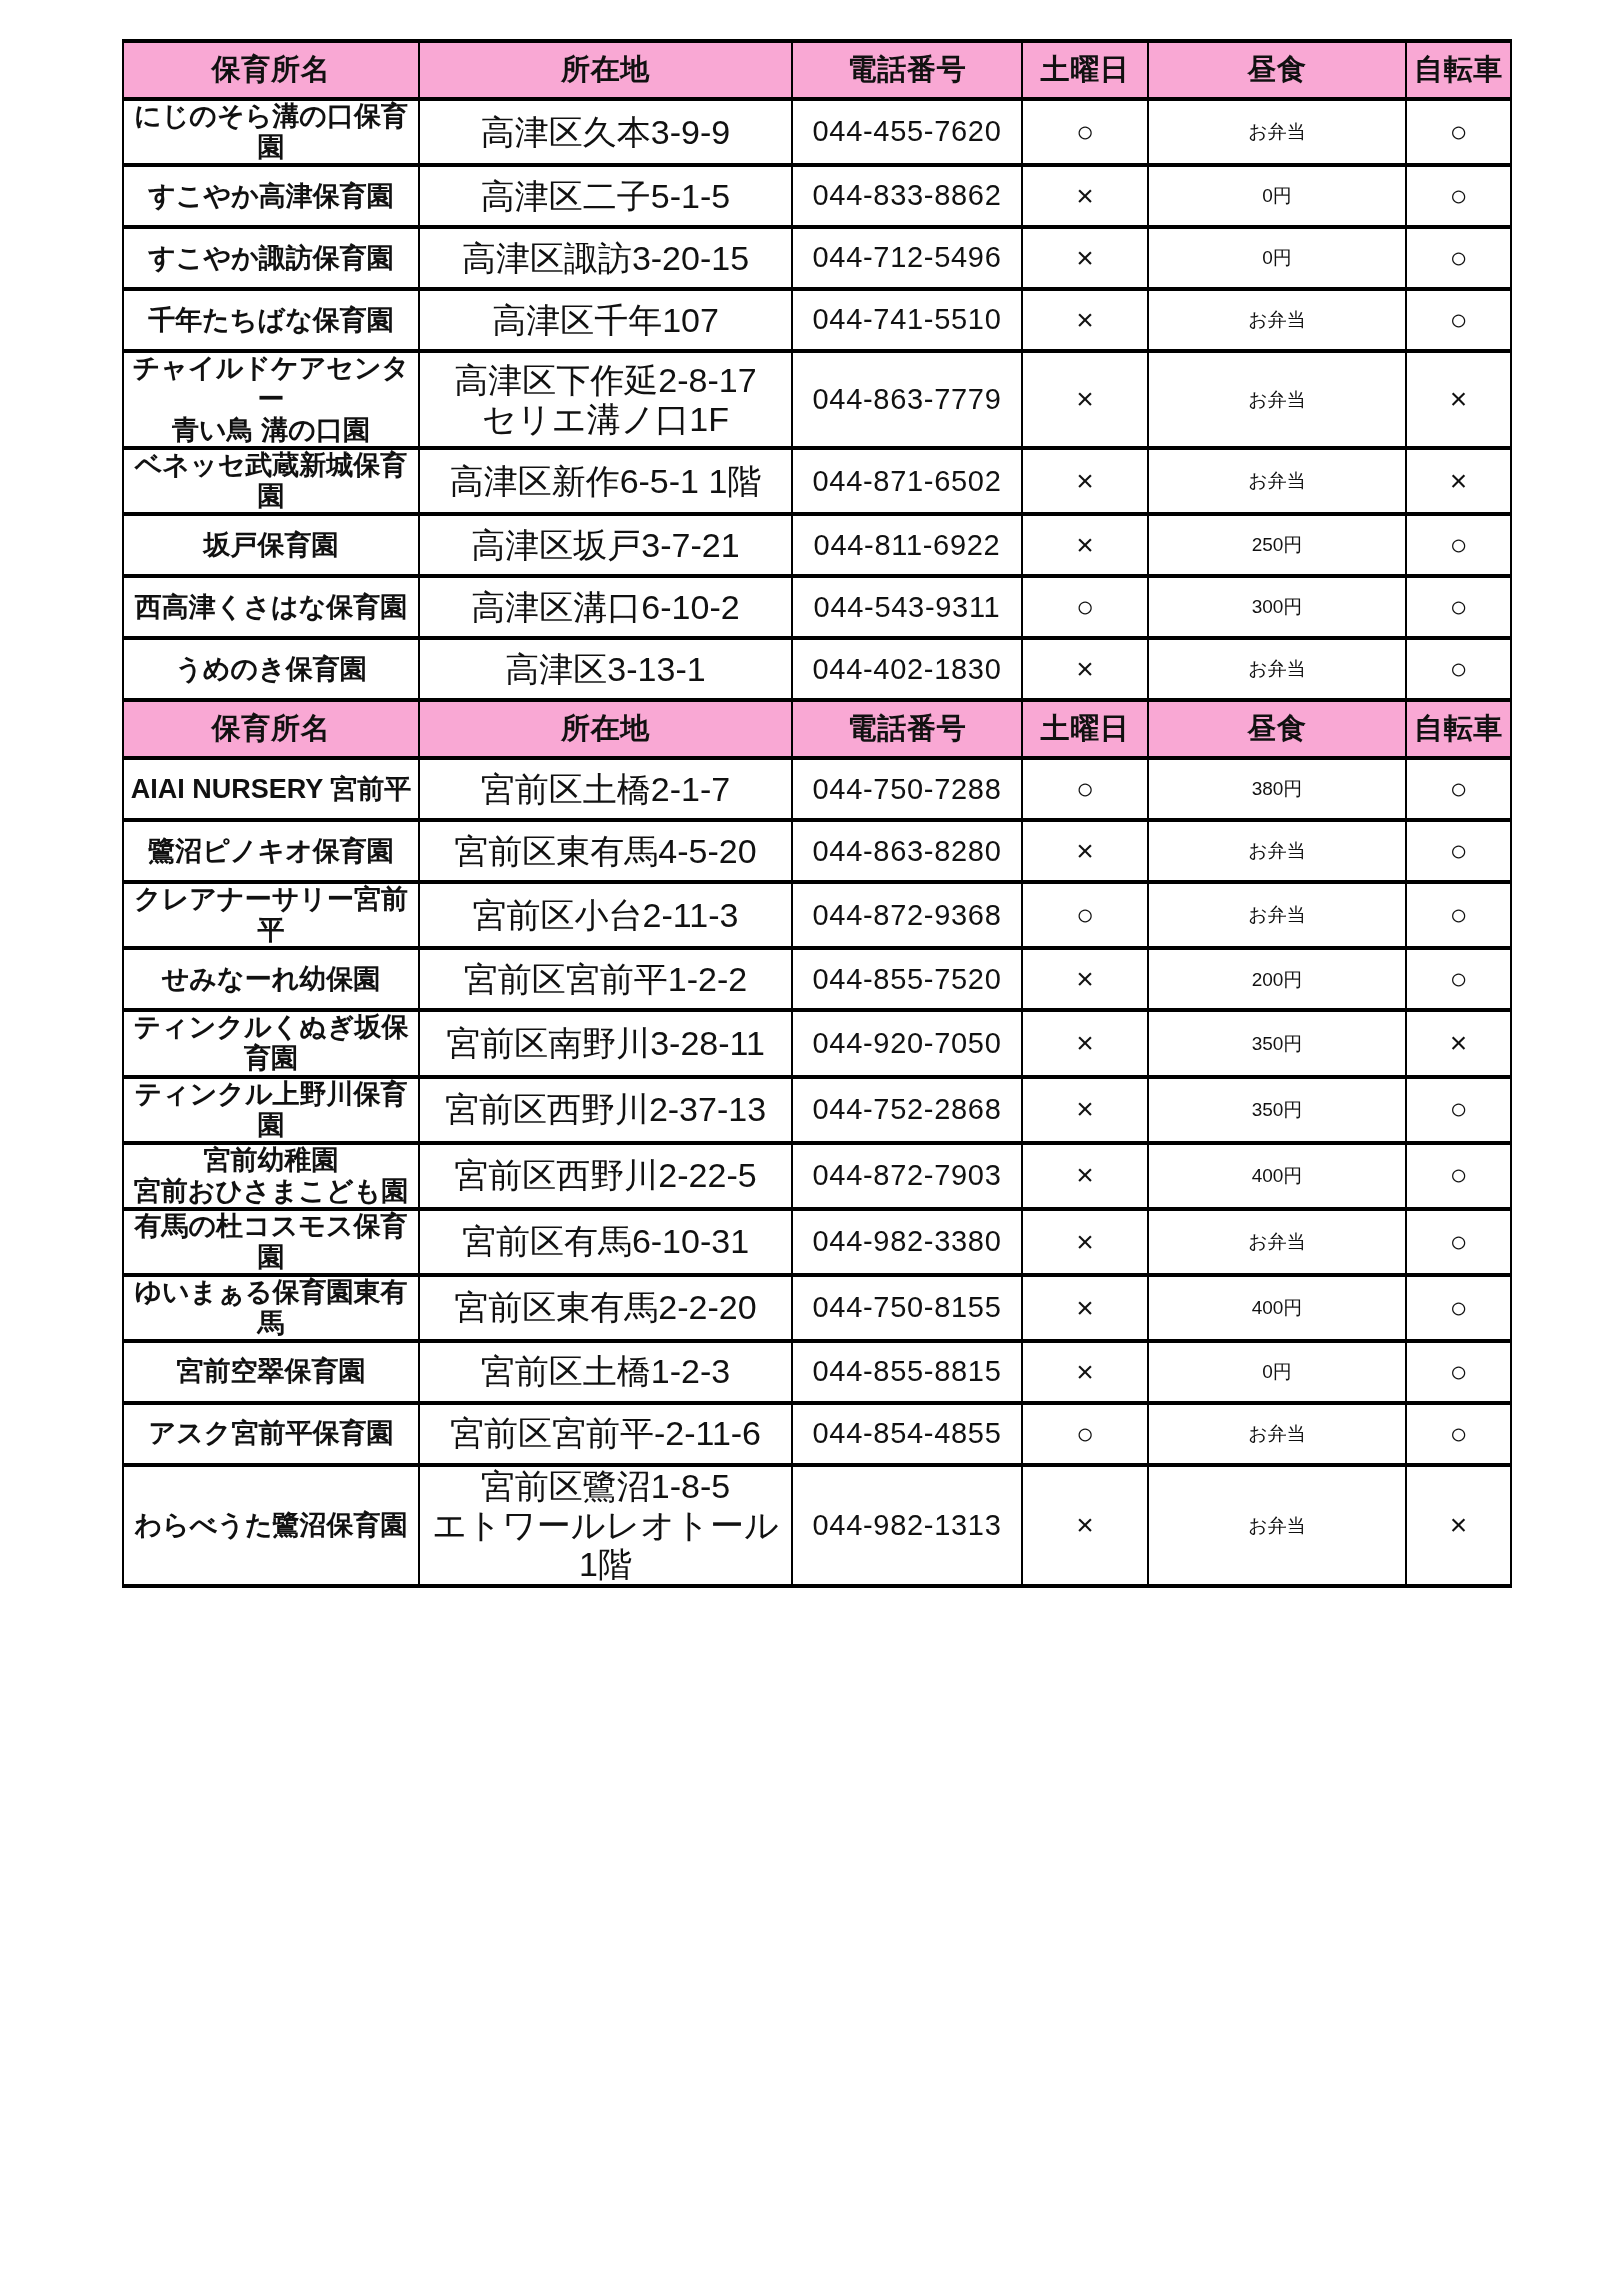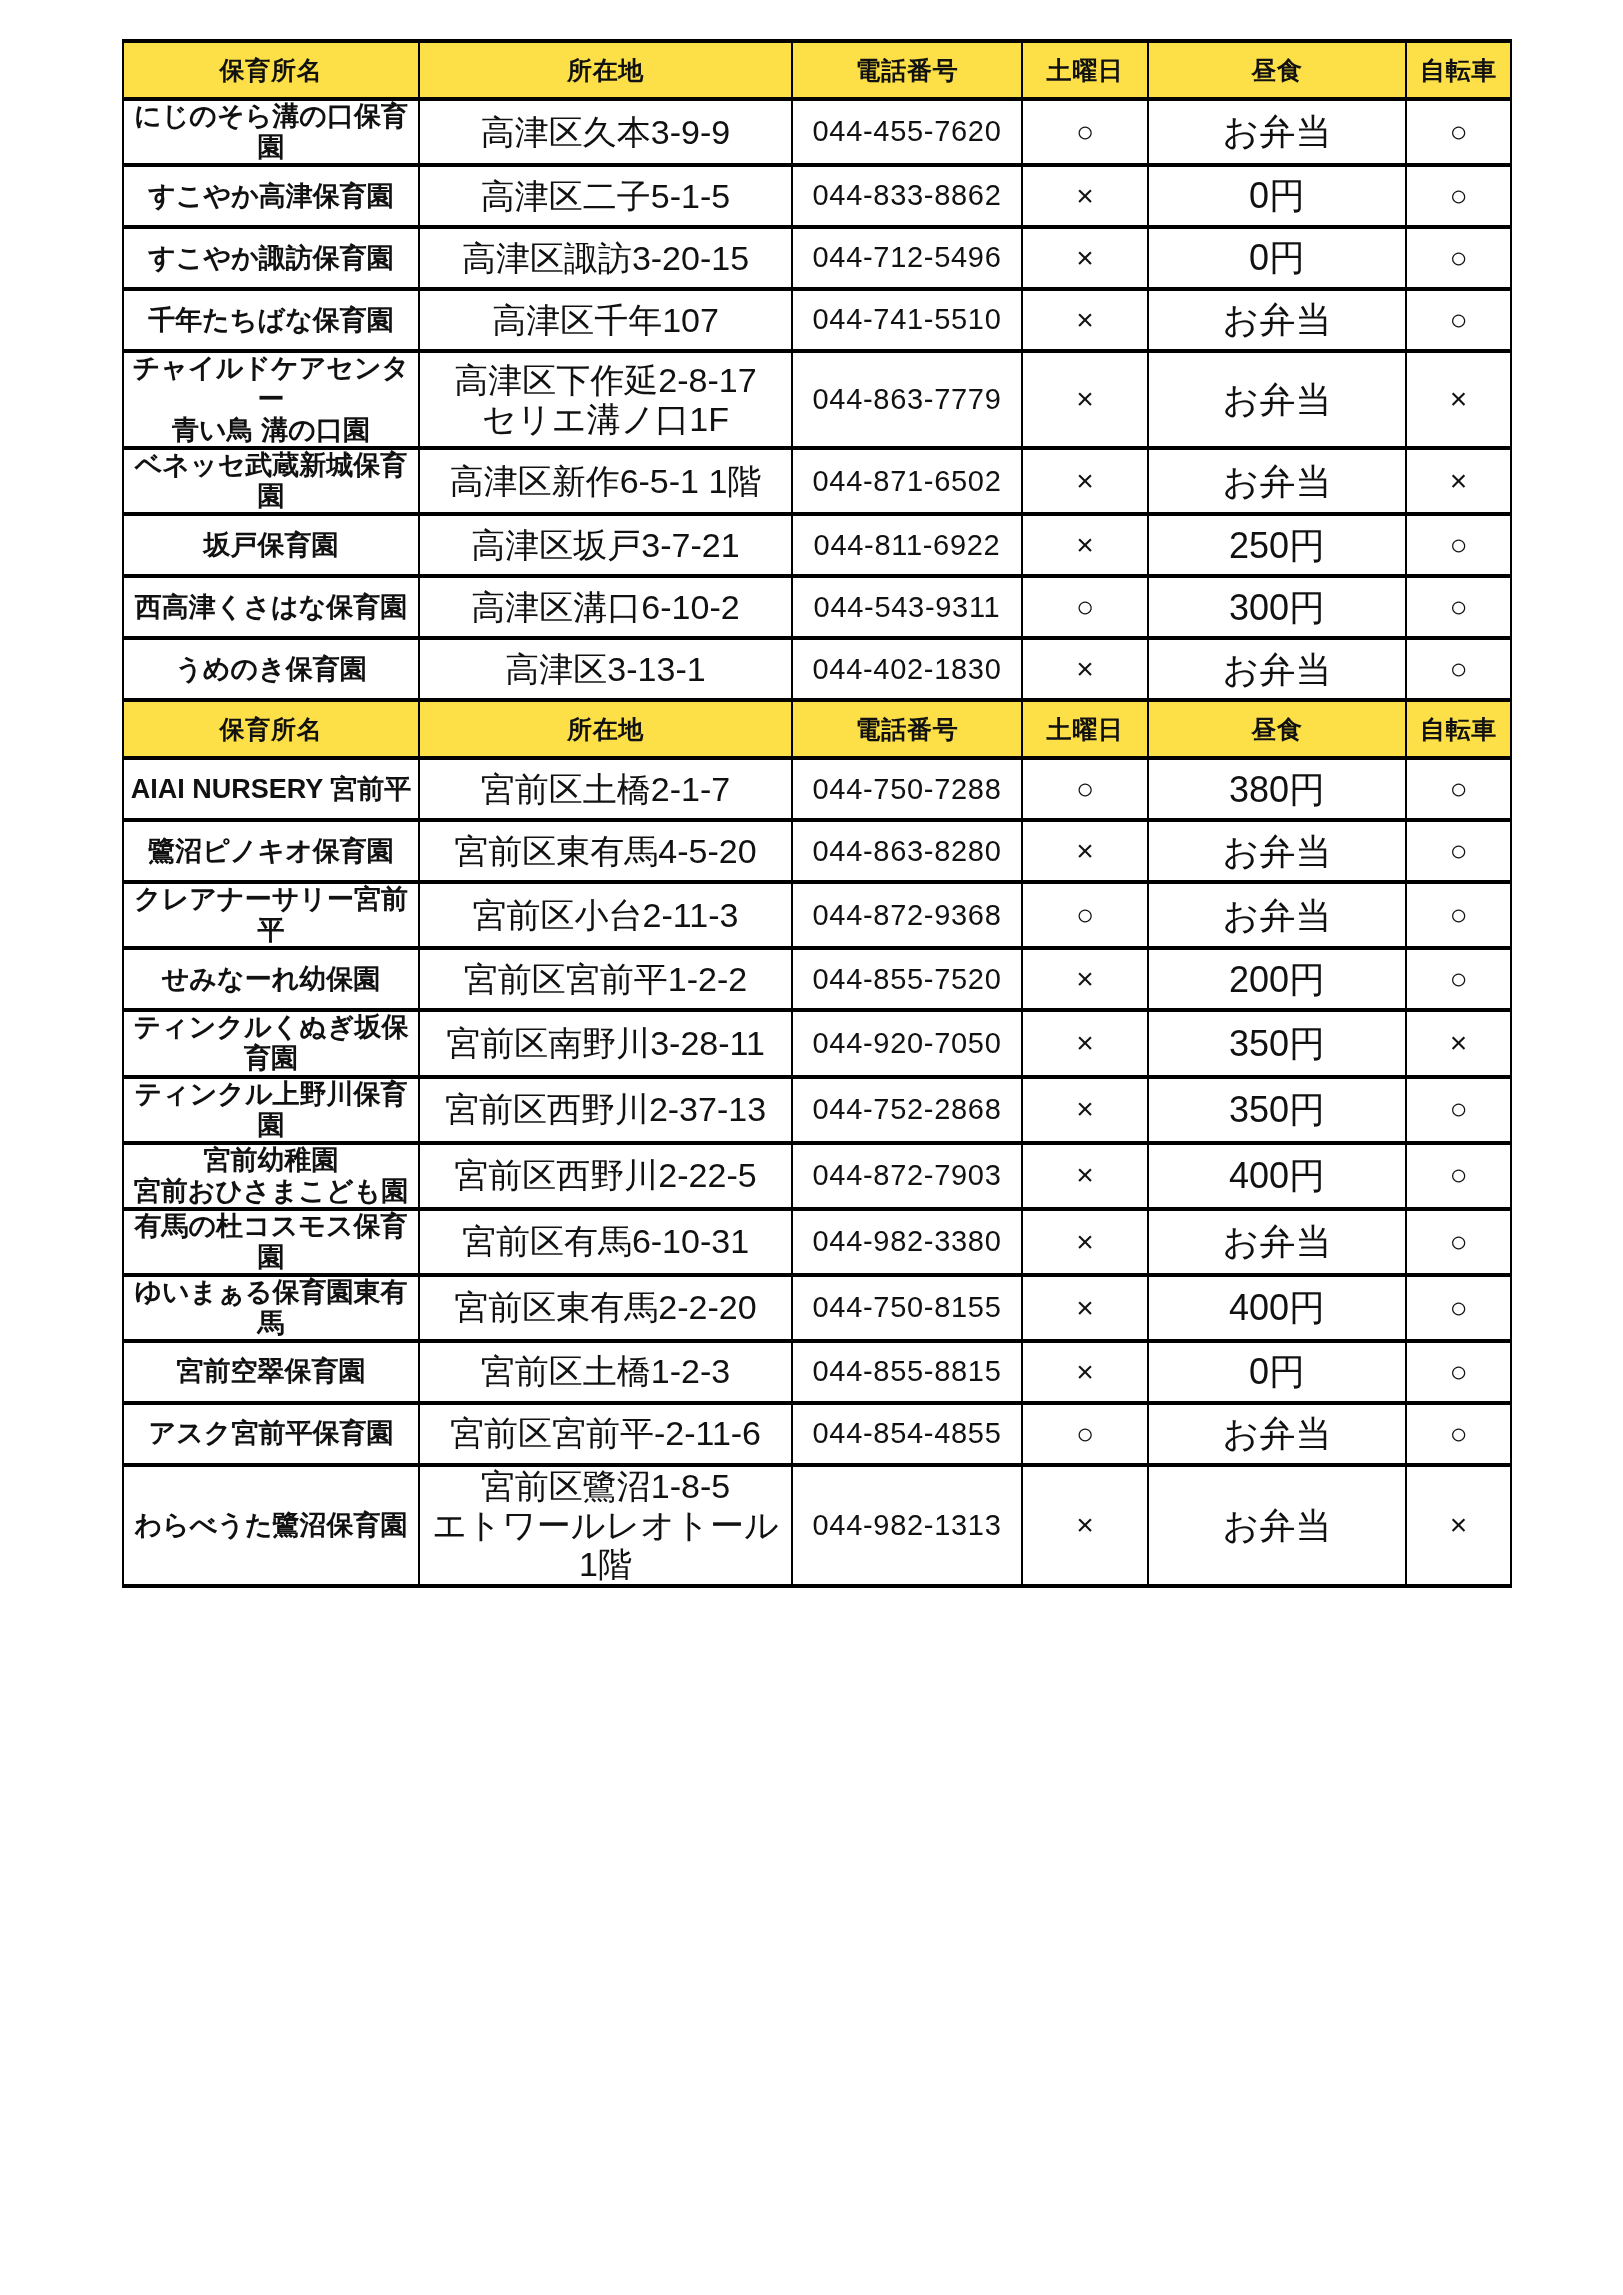--- a/index.html
+++ b/index.html
@@ -22,38 +22,38 @@
     border-right:2.6px solid #000;
     border-top:4.6px solid #000;
     border-bottom:4.6px solid #000;
     text-align:center;
     vertical-align:middle;
     padding:0 3.9px;
     box-sizing:border-box;
     overflow:hidden;
   }
   th.hdr{
-    background:#fde047;
-    font-size:25px;
+    background:#f9a8d4;
+    font-size:29px;
     font-weight:bold;
     height:58px;
     letter-spacing:0.7px;
   }
   td{
     height:62px;
     font-size:26px;
     font-weight:400;
     white-space:pre-line;
     line-height:1.15;
   }
   td.c-phone{font-size:29px;letter-spacing:0.7px;}
   td.c-sym{font-size:30px;}
   td.c-name{font-size:27px;font-weight:bold;}
   td.c-addr{font-size:34px;}
-  td.c-lunch{font-size:36px;}
+  td.c-lunch{font-size:19px;}
 </style>
 </head>
 <body>
 
 <div class="page">
   <div class="table-wrap">
     <table class="nursery">
       <colgroup>
         <col style="width:296px">
         <col style="width:373px">

